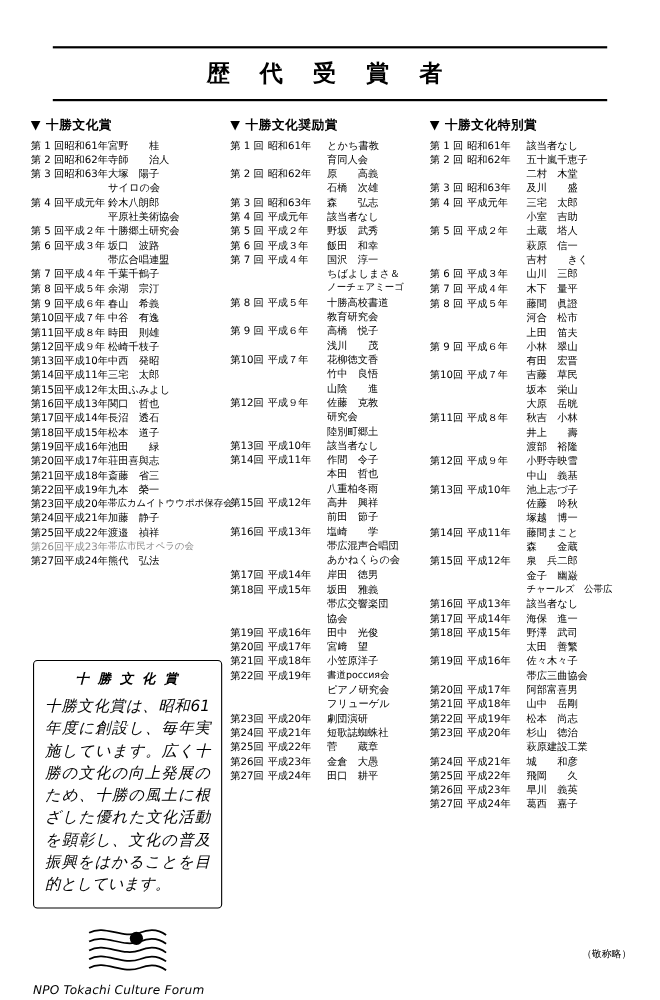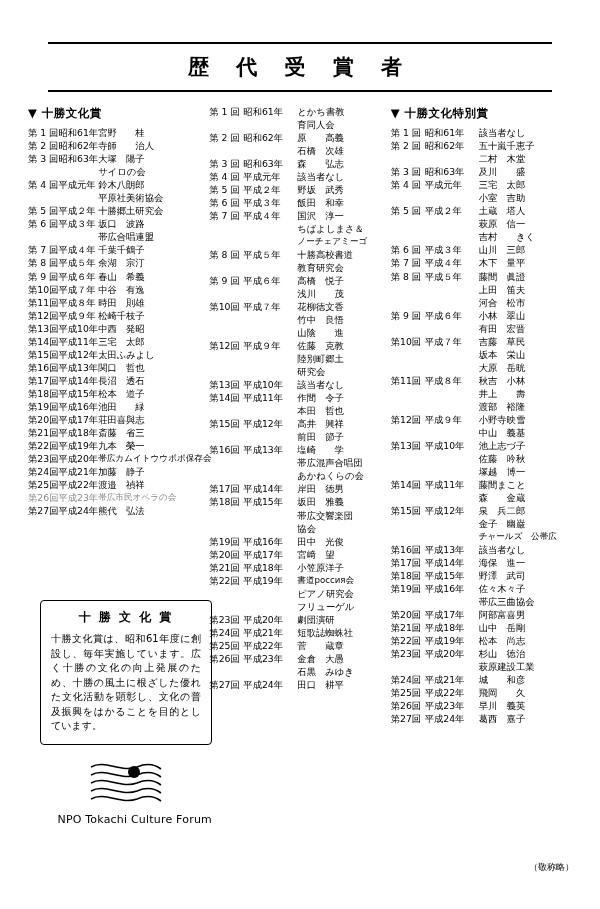--- a/index.html
+++ b/index.html
@@ -34,21 +34,20 @@
     letter-spacing: 10px;
     font-weight: bold;
     font-family: "DejaVu Serif", "Liberation Serif", serif;
   }
   
   .columns {
     display: flex;
     flex-direction: row;
     gap: 0px;
     padding: 0 8px;
-    justify-content: space-between;
   }
   .col {
     width: 33.33%;
     box-sizing: border-box;
     padding-right: 6px;
   }
   .col-head {
     font-size: 11.5px;
     font-weight: bold;
     margin-bottom: 6px;
@@ -68,46 +67,47 @@
   }
   td.no     { width: 34px; }
   td.era    { width: 54px; }
   td.name   { width: auto; }
   .gray { color: #8a8a8a; }
   .small { font-size: 8.6px; }
 
   
   .logo-area {
     position: absolute;
-    left: 40px;
+    left: 30px;
     top: 600px;
     width: 172px;
+    font-style: italic;
   }
   .desc-box {
     border: 1px solid #000;
     border-radius: 4px;
     padding: 8px 10px 10px 10px;
     box-sizing: border-box;
   }
   .desc-box .dt {
     text-align: center;
     font-weight: bold;
     font-size: 12px;
     letter-spacing: 2px;
     margin-bottom: 6px;
     font-family: "DejaVu Serif", "Liberation Serif", serif;
   }
   .desc-box .dp {
-    font-size: 10px;
+    font-size: 14px;
     line-height: 1.45;
     text-align: justify;
   }
   .mark {
     margin-top: 16px;
-    text-align: right;
+    text-align: left;
   }
   .mark svg { display: block; margin: 0 auto; }
   .mark .npo {
     margin-top: 6px;
     font-size: 11px;
     letter-spacing: 0.2px;
   }
   .keisho {
     position: absolute;
     right: 26px;
@@ -278,20 +278,21 @@
             <tr>
               <td class="no">第27回</td>
               <td class="era">平成24年</td>
               <td class="name">熊代　弘法</td>
             </tr>
           </tbody>
       </table>
     </div>
 
     <div class="col">
+      <div class="col-head">▼ 十勝文化奨励賞</div>
       <table class="awards">
         <tbody>
             <tr>
               <td class="no">第 1 回</td>
               <td class="era">昭和61年</td>
               <td class="name">とかち書教</td>
             </tr>
             <tr>
               <td class="no"></td>
               <td class="era"></td>
@@ -378,43 +379,48 @@
               <td class="name">山陰　　進</td>
             </tr>
             <tr>
               <td class="no">第12回</td>
               <td class="era">平成９年</td>
               <td class="name">佐藤　克教</td>
             </tr>
             <tr>
               <td class="no"></td>
               <td class="era"></td>
+              <td class="name">研究会</td>
+            </tr>
+            <tr>
+              <td class="no"></td>
+              <td class="era"></td>
               <td class="name">陸別町郷土</td>
-            </tr>
-            <tr>
-              <td class="no"></td>
-              <td class="era"></td>
-              <td class="name">研究会</td>
             </tr>
             <tr>
               <td class="no">第13回</td>
               <td class="era">平成10年</td>
               <td class="name">該当者なし</td>
             </tr>
             <tr>
               <td class="no">第14回</td>
               <td class="era">平成11年</td>
               <td class="name">作間　令子</td>
             </tr>
             <tr>
               <td class="no"></td>
               <td class="era"></td>
               <td class="name">本田　哲也</td>
             </tr>
             <tr>
+              <td class="no"></td>
+              <td class="era"></td>
+              <td class="name">八重柏冬雨</td>
+            </tr>
+            <tr>
               <td class="no">第15回</td>
               <td class="era">平成12年</td>
               <td class="name">高井　興祥</td>
             </tr>
             <tr>
               <td class="no"></td>
               <td class="era"></td>
               <td class="name">前田　節子</td>
             </tr>
             <tr>
@@ -494,25 +500,20 @@
             </tr>
             <tr>
               <td class="no">第25回</td>
               <td class="era">平成22年</td>
               <td class="name">菅　　蔵章</td>
             </tr>
             <tr>
               <td class="no">第26回</td>
               <td class="era">平成23年</td>
               <td class="name">金倉　大愚</td>
-            </tr>
-            <tr>
-              <td class="no"></td>
-              <td class="era"></td>
-              <td class="name">石黒　みゆき</td>
             </tr>
             <tr>
               <td class="no">第27回</td>
               <td class="era">平成24年</td>
               <td class="name">田口　耕平</td>
             </tr>
           </tbody>
       </table>
     </div>
 
@@ -576,26 +577,26 @@
               <td class="name">木下　量平</td>
             </tr>
             <tr>
               <td class="no">第 8 回</td>
               <td class="era">平成５年</td>
               <td class="name">藤間　眞證</td>
             </tr>
             <tr>
               <td class="no"></td>
               <td class="era"></td>
+              <td class="name">河合　松市</td>
+            </tr>
+            <tr>
+              <td class="no"></td>
+              <td class="era"></td>
               <td class="name">上田　笛夫</td>
-            </tr>
-            <tr>
-              <td class="no"></td>
-              <td class="era"></td>
-              <td class="name">河合　松市</td>
             </tr>
             <tr>
               <td class="no">第 9 回</td>
               <td class="era">平成６年</td>
               <td class="name">小林　翠山</td>
             </tr>
             <tr>
               <td class="no"></td>
               <td class="era"></td>
               <td class="name">有田　宏晋</td>
@@ -687,20 +688,25 @@
             </tr>
             <tr>
               <td class="no">第17回</td>
               <td class="era">平成14年</td>
               <td class="name">海保　進一</td>
             </tr>
             <tr>
               <td class="no">第18回</td>
               <td class="era">平成15年</td>
               <td class="name">野澤　武司</td>
+            </tr>
+            <tr>
+              <td class="no"></td>
+              <td class="era"></td>
+              <td class="name">太田　善繁</td>
             </tr>
             <tr>
               <td class="no">第19回</td>
               <td class="era">平成16年</td>
               <td class="name">佐々木々子</td>
             </tr>
             <tr>
               <td class="no"></td>
               <td class="era"></td>
               <td class="name">帯広三曲協会</td>

